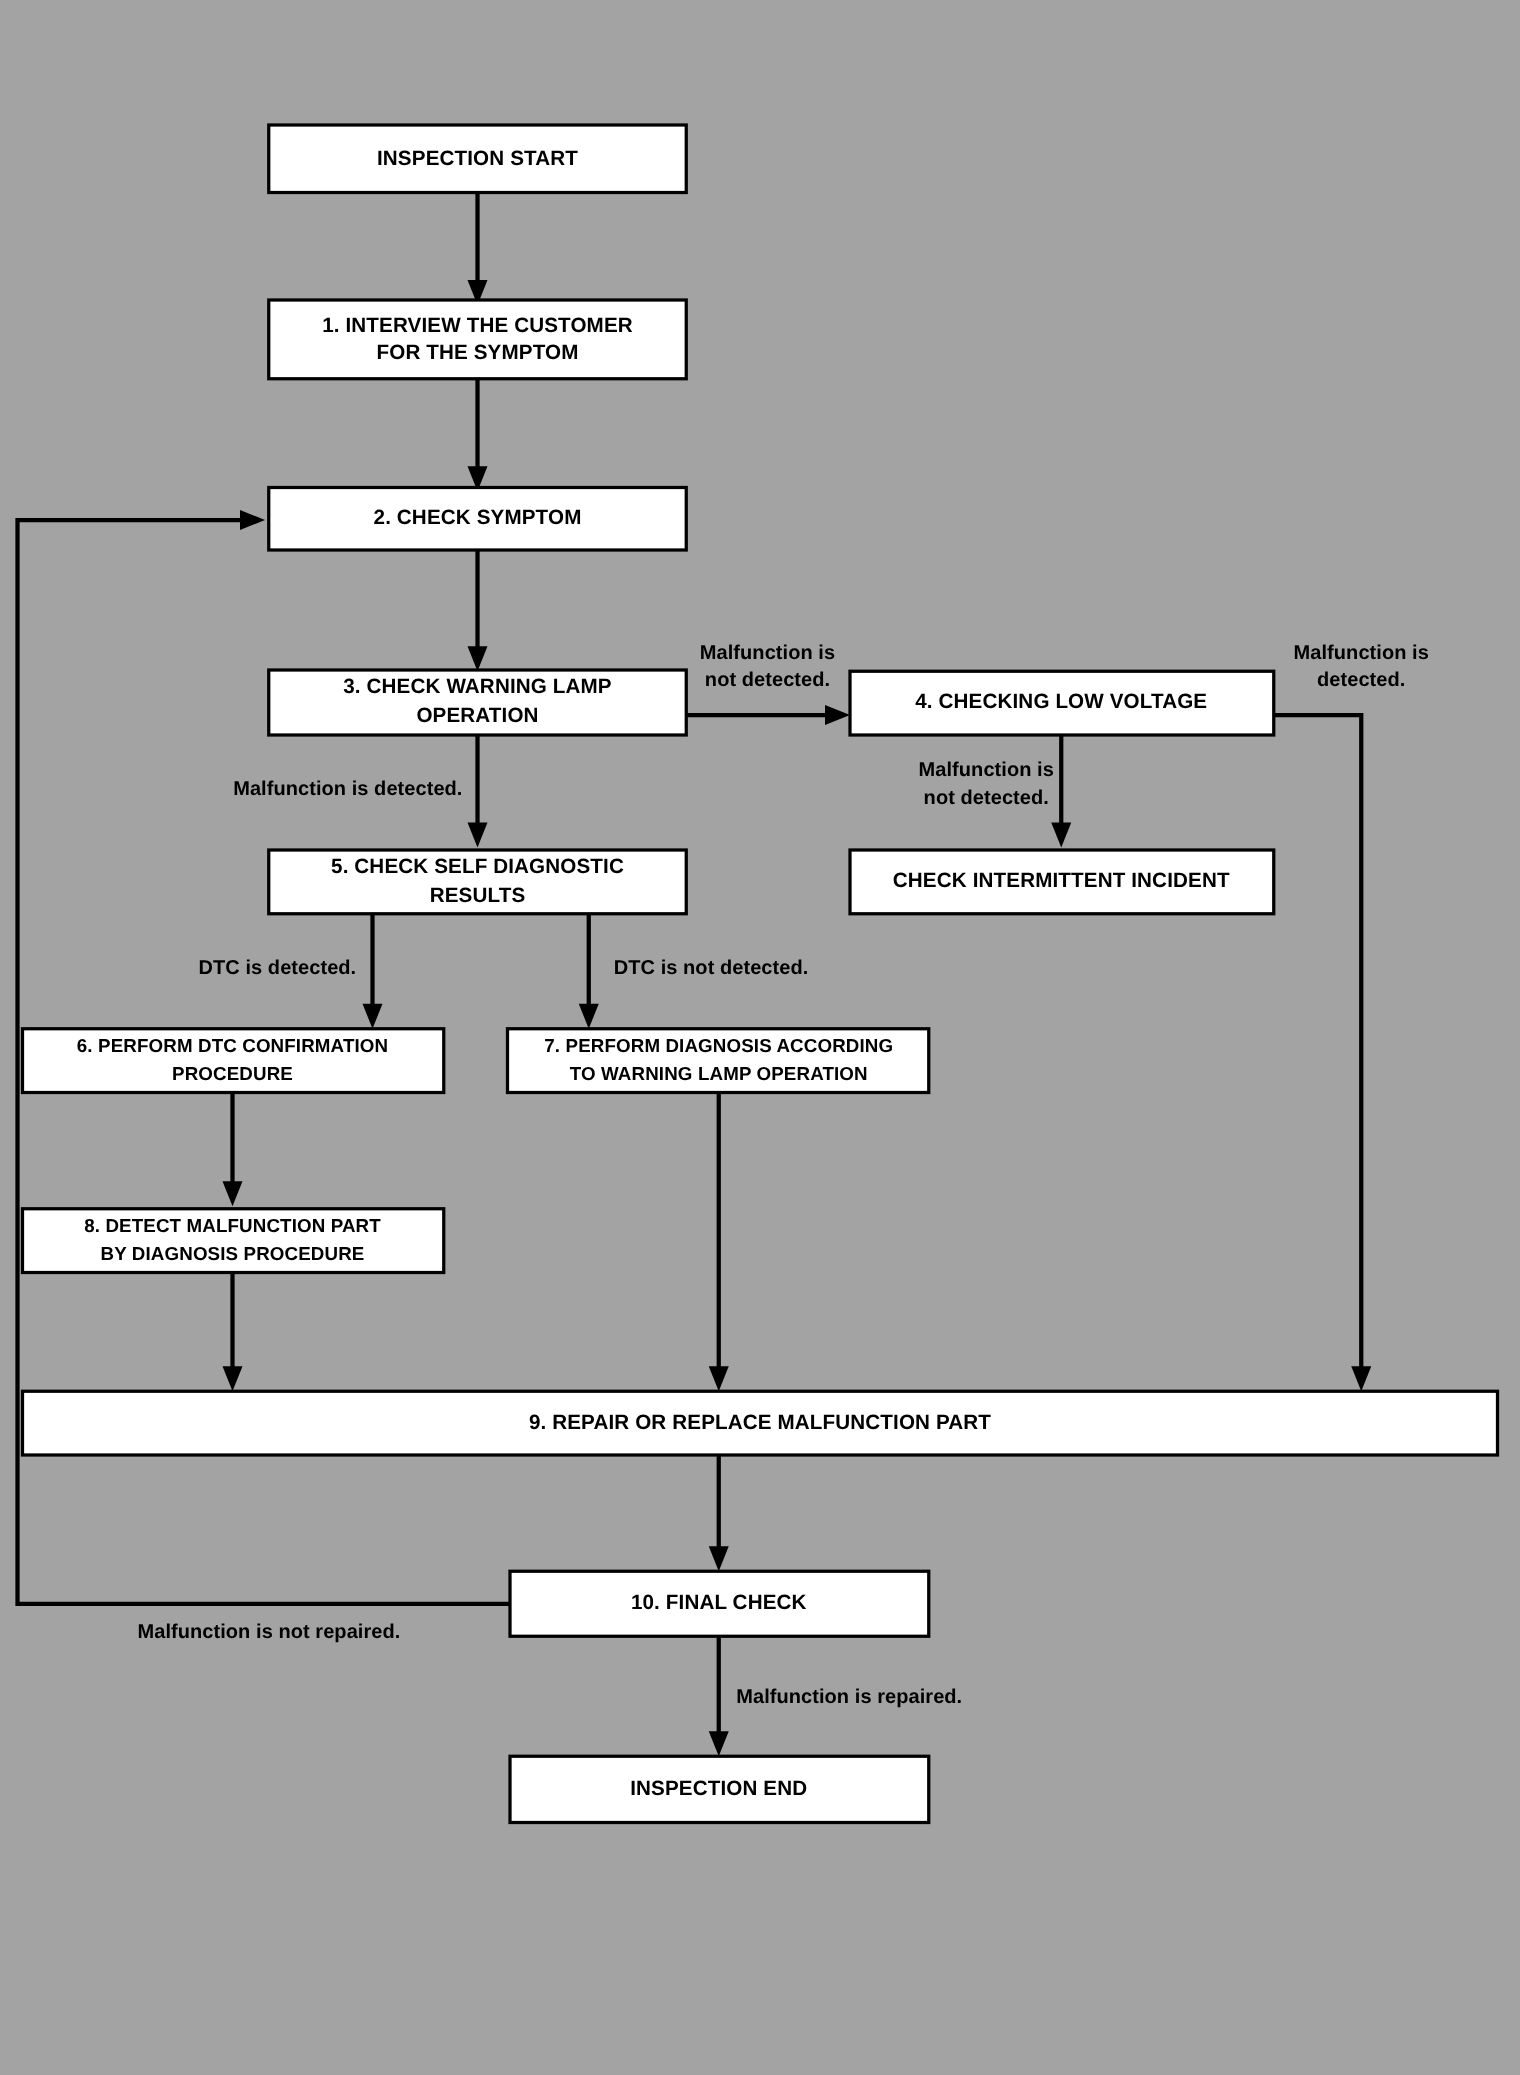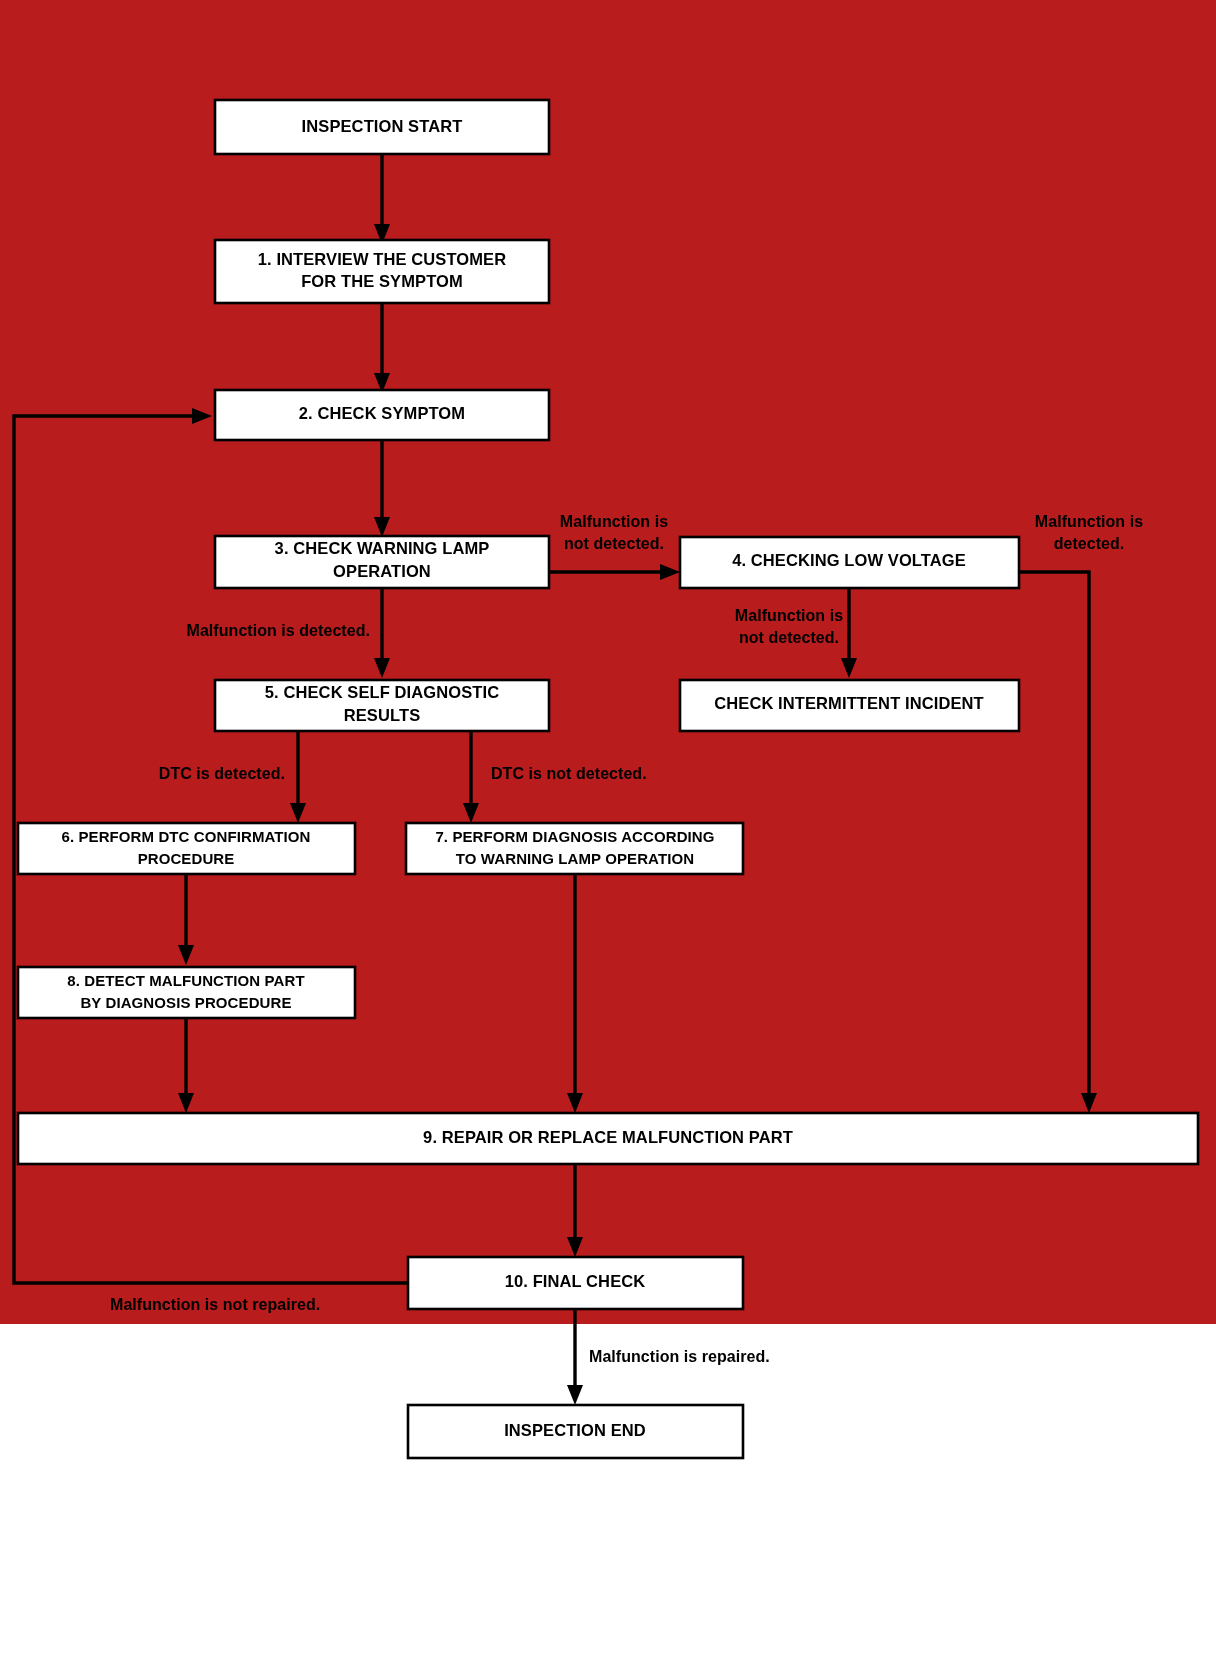--- a/index.html
+++ b/index.html
@@ -10,22 +10,22 @@
   }
   body {
     font-family: "Liberation Sans", sans-serif;
     width: 1216px;
     height: 1660px;
     overflow: hidden;
   }
   #flow-root {
     position: relative;
     width: 1216px;
-    height: 1324px;
-    background: #b91c1c;
+    height: 1660px;
+    background: #a3a3a3;
   }
   svg#flow-svg {
     position: absolute;
     top: 0;
     left: 0;
     width: 1216px;
     height: 1660px;
     display: block;
   }
   .node-rect {

